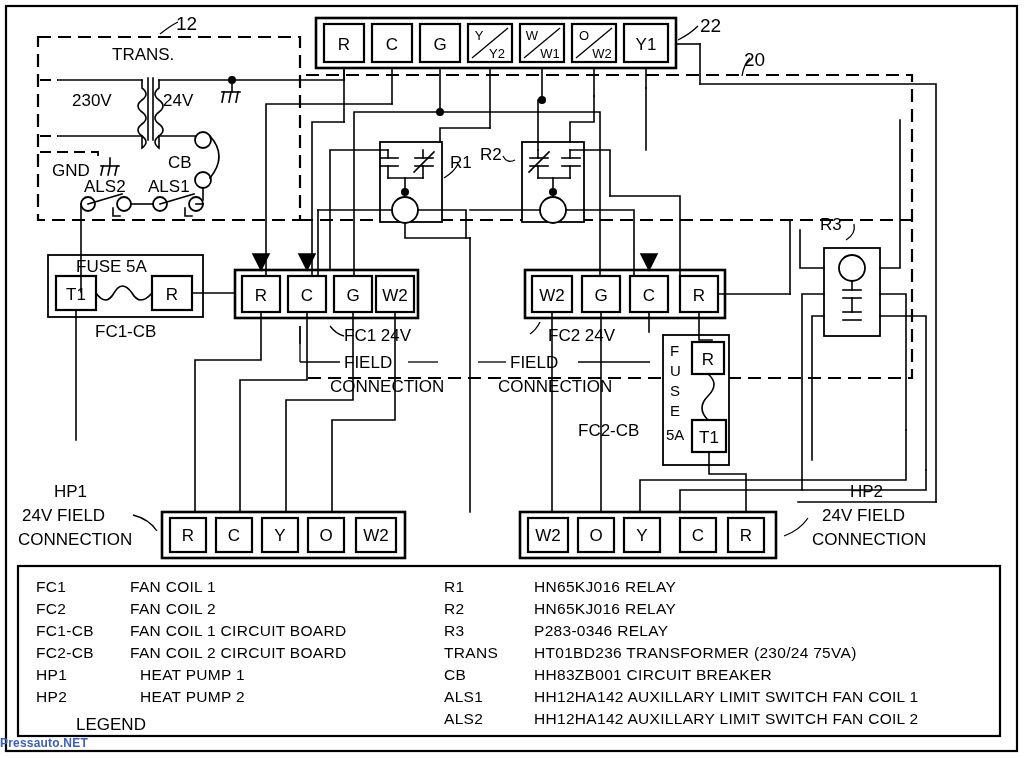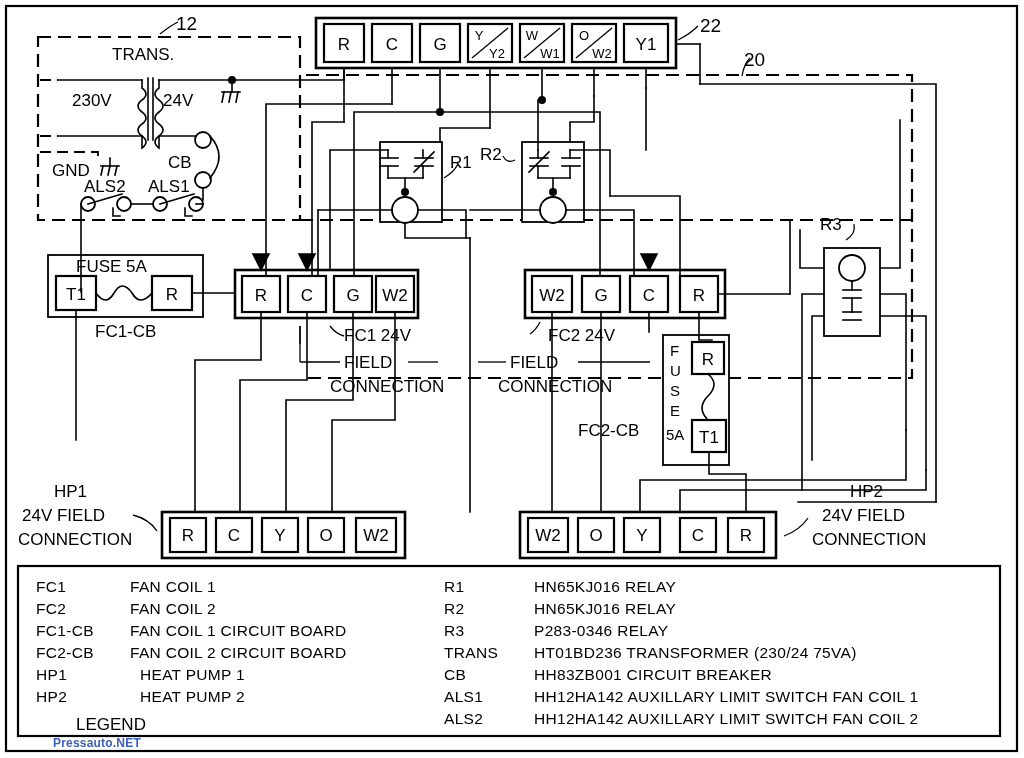--- a/index.html
+++ b/index.html
@@ -13,22 +13,22 @@
   .term{stroke:#000;stroke-width:2.2;fill:#fff;}
   .dash{stroke:#000;stroke-width:2.2;fill:none;stroke-dasharray:13 7;}
   .dash2{stroke:#000;stroke-width:1.8;fill:none;stroke-dasharray:11 6;}
   .dot{fill:#000;}
   .lbl{font-family:"Liberation Sans",sans-serif;font-size:17px;fill:#000;}
   .lbl-sm{font-family:"Liberation Sans",sans-serif;font-size:15px;fill:#000;}
   .lbl-term{font-family:"Liberation Sans",sans-serif;font-size:17px;fill:#000;text-anchor:middle;}
   .lbl-term-sm{font-family:"Liberation Sans",sans-serif;font-size:13px;fill:#000;text-anchor:middle;}
   .lbl-cal{font-family:"Liberation Sans",sans-serif;font-size:19px;fill:#000;}
   .legend-t{font-family:"Liberation Sans",sans-serif;font-size:15.5px;fill:#000;letter-spacing:0.3px;}
-  .wm{position:absolute;left:16px;top:736px;font-size:12px;color:#3a5fbd;
-      font-family:"Liberation Sans",sans-serif;font-weight:bold;letter-spacing:0.2px;padding-left:37px;}
+  .wm{position:absolute;left:0;top:736px;font-size:12px;color:#3a5fbd;
+      font-family:"Liberation Sans",sans-serif;font-weight:bold;letter-spacing:0.2px;}
   .frame{stroke:#000;stroke-width:2.2;fill:none;}
 </style>
 </head>
 <body>
 
 <svg id="diagram" viewBox="0 0 1024 758">
 
   <rect class="frame" x="6" y="6" width="1011" height="745"></rect>
 
   <path class="dash" d="M 306,66 L 306,33 L 912,33 L 912,378 L 306,378 L 306,66" style="display:none"></path>

